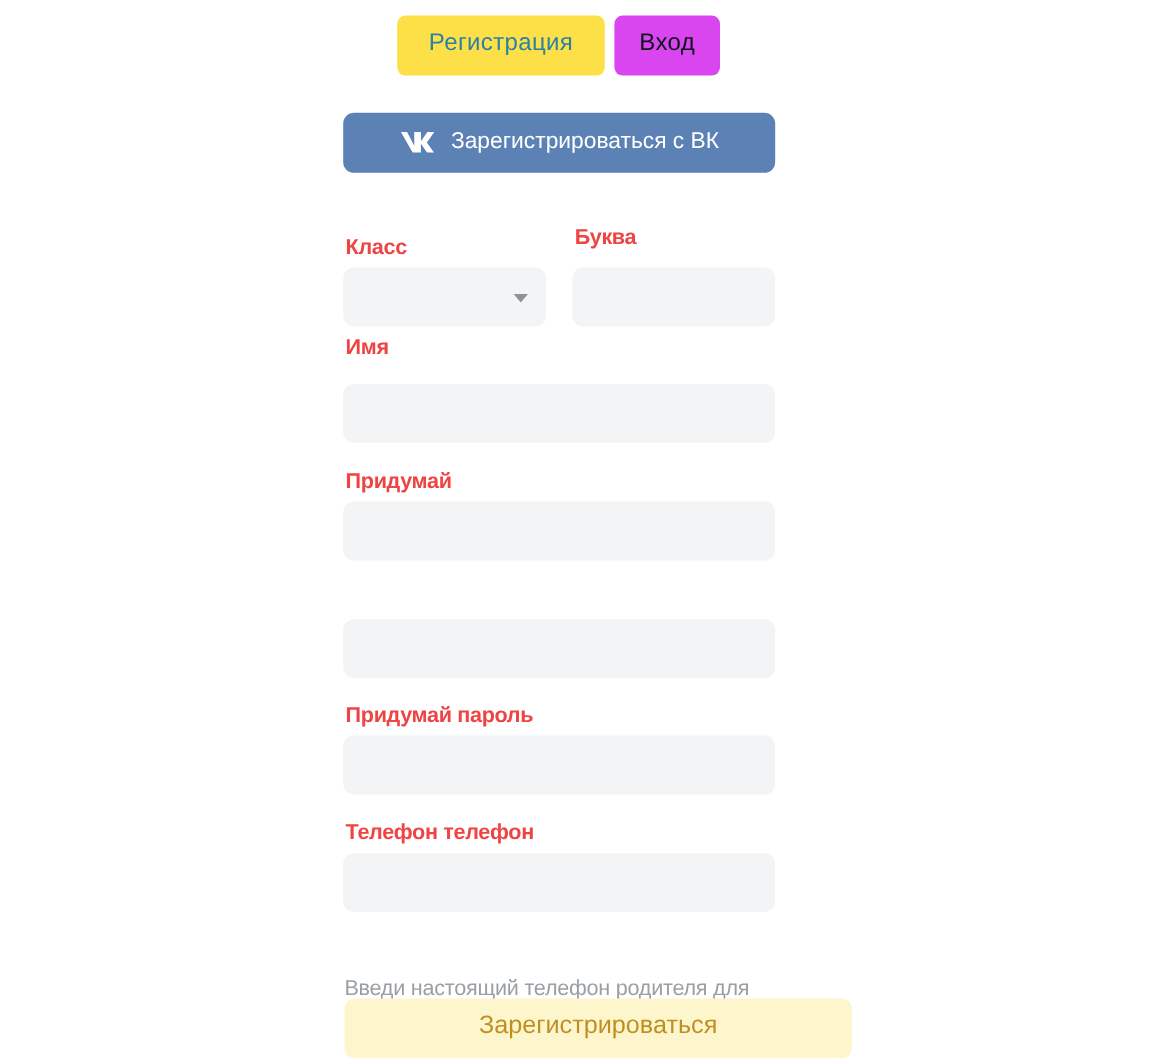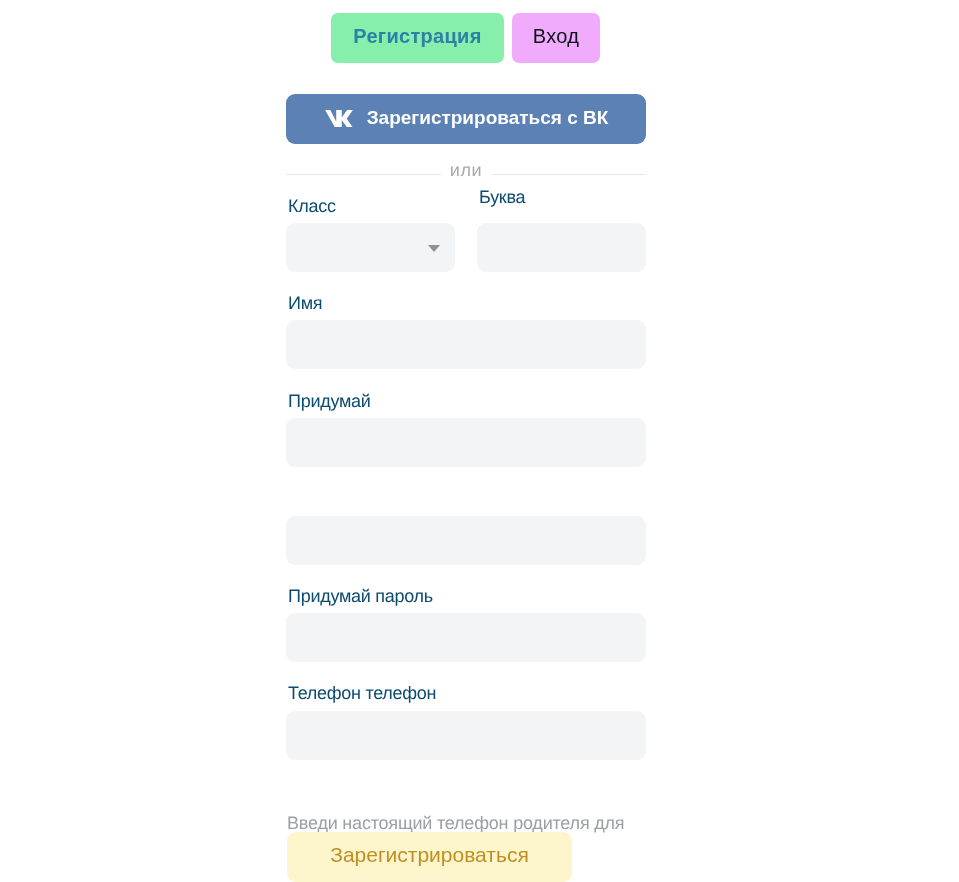--- a/index.html
+++ b/index.html
@@ -18,29 +18,29 @@
           will-change: transform; }
 
   
   .tab {
     position:absolute; top:13px; height:50px; border-radius:7px;
     display:flex; align-items:center; justify-content:center;
     font-size:20px; cursor:pointer; border:none; padding:0 0 3px 0;
     font-family:"Liberation Sans", sans-serif; letter-spacing:0.3px;
     white-space:pre;
   }
-  #tab-register { left:331px; width:173px; background:#86efac; color:#2b82a4;font-weight:bold; }
-  #tab-login    { left:512px; width:88px;  background:#f0abfc; color:#0d131a; }
+  #tab-register { left:331px; width:173px; background:#fde047; color:#2b82a4; }
+  #tab-login    { left:512px; width:88px;  background:#d946ef; color:#0d131a; }
 
   
   .vk-btn {
     position:absolute; left:286px; top:94px; width:360px; height:50px;
     background:#5b81b5; border-radius:9px; border:none; cursor:pointer;
     display:flex; align-items:center; justify-content:center;
-    color:#ffffff; font-size:19px; font-weight:bold; padding:0;
+    color:#ffffff; font-size:19px; font-weight:normal; padding:0;
     font-family:"Liberation Sans", sans-serif;
   }
   .vk-logo {
     width:28px; height:17.5px; display:block;
     margin-right:15px; position:relative; top:-0.5px; left:1px;
   }
   .vk-label { display:block; line-height:19px; position:relative; top:-1.5px; white-space:pre; }
 
   
   .divider {
@@ -48,38 +48,38 @@
     display:flex; align-items:center;
   }
   .divider .ln  { flex:1; height:1px; background:#e7e8ea; }
   .divider .txt {
     font-size:18px; color:#a9a9ac; padding:0 9px; line-height:18px;
     letter-spacing:0.6px; position:relative; top:-4px; white-space:pre;
   }
 
   
   .flabel {
-    position:absolute; left:288px; font-size:18px; color:#0c4a6e;
-    line-height:18px; letter-spacing:-0.28px; white-space:pre;
+    position:absolute; left:288px; font-size:18px; color:#ef4444;
+    line-height:18px; letter-spacing:-0.28px; white-space:pre;font-weight:bold;
   }
   .fbox {
     position:absolute; left:286px; width:360px; height:48.5px;
     background:#f2f4f6; border-radius:9px; border:none;
   }
   .caret {
     position:absolute; width:0; height:0;
     border-left:6px solid transparent; border-right:6px solid transparent;
     border-top:7px solid #8d9297;
   }
   .hint {
     position:absolute; left:287px; width:350px; font-size:18px; color:#9a9fa4;
     line-height:22px; letter-spacing:-0.2px;
   }
   .submit {
-    position:absolute; left:287px; top:832px; width:285px; height:50px;
+    position:absolute; left:287px; top:832px; width:423px; height:50px;
     background:#fdf6cc; border-radius:9px; border:none; cursor:pointer;
     color:#c08f22; font-size:21px; font-weight:normal; padding:0;
     letter-spacing:0px; font-family:"Liberation Sans", sans-serif;
     display:flex; align-items:center; justify-content:center;
   }
   .submit-label { display:block; line-height:21px; position:relative; top:-3px; white-space:pre; }
 </style>
 </head>
 <body>
 
@@ -88,34 +88,29 @@
   <button class="tab" id="tab-register">Регистрация</button>
   <button class="tab" id="tab-login">Вход</button>
 
   <button class="vk-btn">
     <svg class="vk-logo" viewBox="0 0 27 17" aria-hidden="true">
       <path fill="#ffffff" d="M0,0 L5.0,0 L10.8,11.2 L10.8,0 L16.2,0 L16.2,7.4 L21.4,0 L27,0 L21.0,8.6 L27,17 L21.4,17 L16.2,9.6 L16.2,17 L9.7,17 Z"></path>
     </svg>
     <span class="vk-label">Зарегистрироваться с ВК</span>
   </button>
 
-  <div class="divider">
-    <span class="ln"></span>
-    <span class="txt">или</span>
-    <span class="ln"></span>
-  </div>
 
   <label class="flabel" style="top:197px;">Класс</label>
   <div class="fbox" style="top:223px;width:169px;"></div>
   <span class="caret" style="left:428px;top:245px;"></span>
 
   <label class="flabel" style="top:188px;left:479px;">Буква</label>
   <div class="fbox" style="top:223px;left:477px;width:169px;"></div>
 
-  <label class="flabel" style="top:294px;">Имя</label>
+  <label class="flabel" style="top:280px;">Имя</label>
   <div class="fbox" style="top:320px;"></div>
 
   <label class="flabel" style="top:392px;">Придумай</label>
   <div class="fbox" style="top:418px;"></div>
 
   <div class="fbox" style="top:516px;"></div>
 
   <label class="flabel" style="top:587px;">Придумай пароль</label>
   <div class="fbox" style="top:613px;"></div>
 

